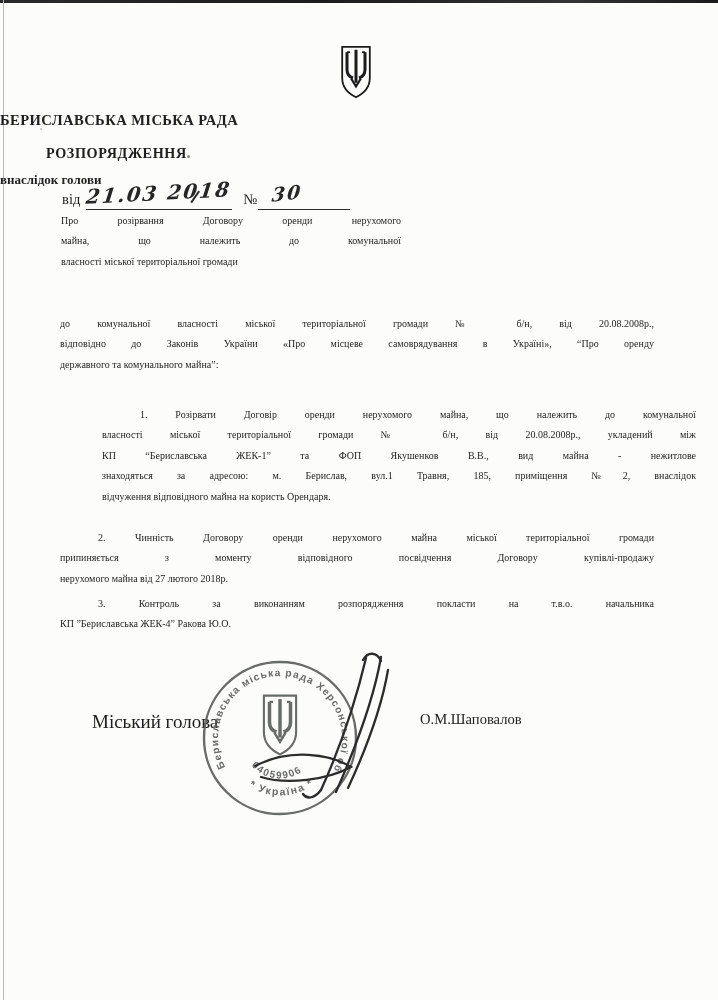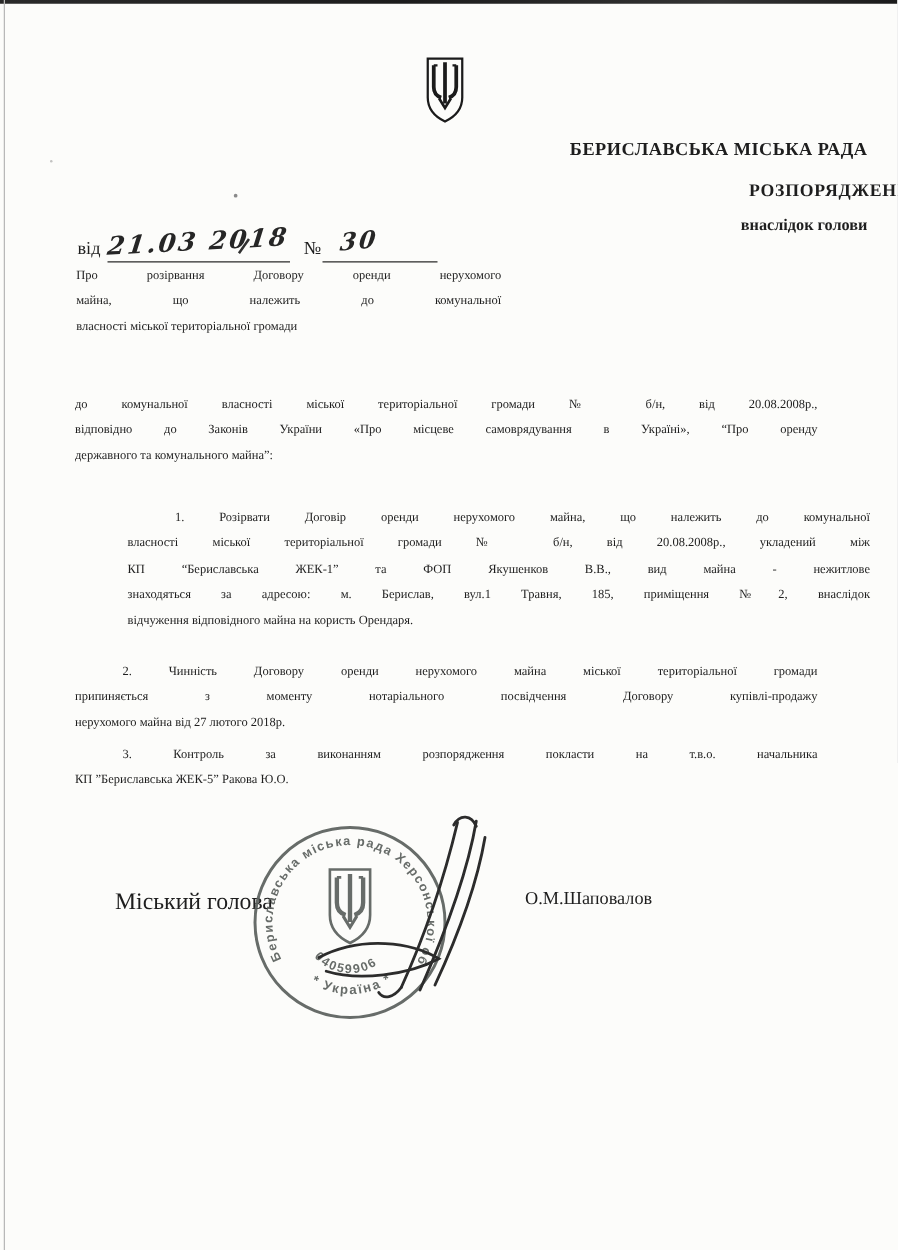--- a/index.html
+++ b/index.html
@@ -8,21 +8,21 @@
     font-family:"Liberation Serif","DejaVu Serif",serif;color:#1e1e1e;
     overflow:hidden;margin:0 auto;
   }
   .scan-top{position:absolute;left:0;top:0;width:718px;height:3px;
     background:linear-gradient(90deg,#2a2a2a 0%,#1c1c1c 45%,#333 80%,#1a1a1a 100%);}
   .scan-left{position:absolute;left:3px;top:0;width:1px;height:1000px;background:#b8b8b8;}
   .speck{position:absolute;background:#8a8a8a;border-radius:50%;}
 
   .emblem-top{position:absolute;left:338px;top:44px;width:36px;height:56px;color:#1b1b1b;}
 
-  .title-row{position:absolute;left:0;width:694px;text-align:right;font-weight:bold;}
+  .title-row{position:absolute;left:0;width:694px;text-align:left;font-weight:bold;}
   .org{top:112px;font-size:14.6px;letter-spacing:.4px;}
   .doctype{top:145px;font-size:14.2px;letter-spacing:.6px;padding-left:46px;}
   .subtype{top:172px;font-size:13px;}
 
   .meta-label{position:absolute;font-size:14.6px;}
   .hand{position:absolute;font-family:"DejaVu Serif",serif;font-style:italic;font-weight:600;
     color:#262626;transform:rotate(-3deg) skewX(-10deg);letter-spacing:2px;}
   .hand-date{left:86px;top:181px;font-size:20px;}
   .hand-no{left:272px;top:182px;font-size:19px;transform:rotate(-6deg) skewX(-12deg);}
   .uline{position:absolute;height:1.4px;background:#2a2a2a;}
@@ -101,27 +101,27 @@
   <div class="para item1">
     <span class="line j ind">1. Розірвати Договір оренди нерухомого майна, що належить до комунальної</span>
     <span class="line j">власності міської територіальної громади № б/н, від 20.08.2008р., укладений між</span>
     <span class="line j">КП “Бериславська ЖЕК-1” та ФОП Якушенков В.В., вид майна - нежитлове</span>
     <span class="line j">знаходяться за адресою: м. Берислав, вул.1 Травня, 185, приміщення №2, внаслідок</span>
     <span class="line">відчуження відповідного майна на користь Орендаря.</span>
   </div>
 
   <div class="para item2">
     <span class="line j ind">2. Чинність Договору оренди нерухомого майна міської територіальної громади</span>
-    <span class="line j">припиняється з моменту нотаріального посвідчення Договору купівлі-продажу</span>
+    <span class="line j">припиняється з моменту відповідного посвідчення Договору купівлі-продажу</span>
     <span class="line">нерухомого майна від 27 лютого 2018р.</span>
   </div>
 
   <div class="para item3">
     <span class="line j ind">3. Контроль за виконанням розпорядження покласти на т.в.о. начальника</span>
-    <span class="line">КП ”Бериславська ЖЕК-5” Ракова Ю.О.</span>
+    <span class="line">КП ”Бериславська ЖЕК-4” Ракова Ю.О.</span>
   </div>
 
   <span class="sig-title">Міський голова</span>
   <span class="sig-name">О.М.Шаповалов</span>
 
   <svg class="stamp" viewBox="0 0 190 180">
     <circle cx="95" cy="88" r="76" fill="none" stroke="currentColor" stroke-width="2.4"></circle>
     <defs>
       <path id="ringPath" d="M41.3,119 A62,62 0 1 1 148.7,119" fill="none"></path>
       <path id="codePath" d="M63.9,112.4 A38,38 0 0 0 126.1,112.4" fill="none"></path>

